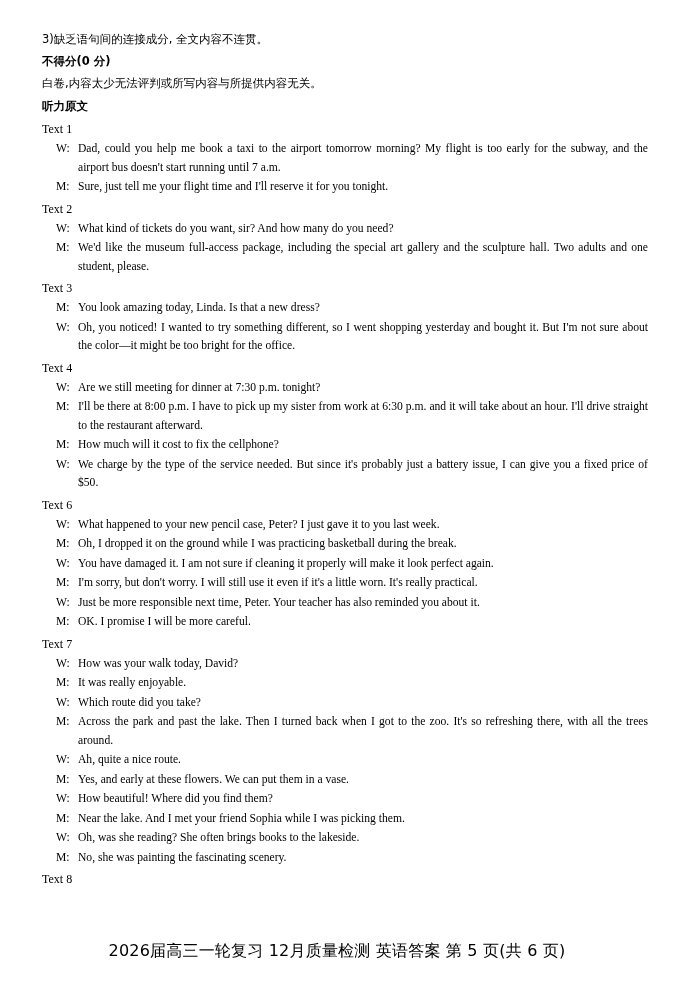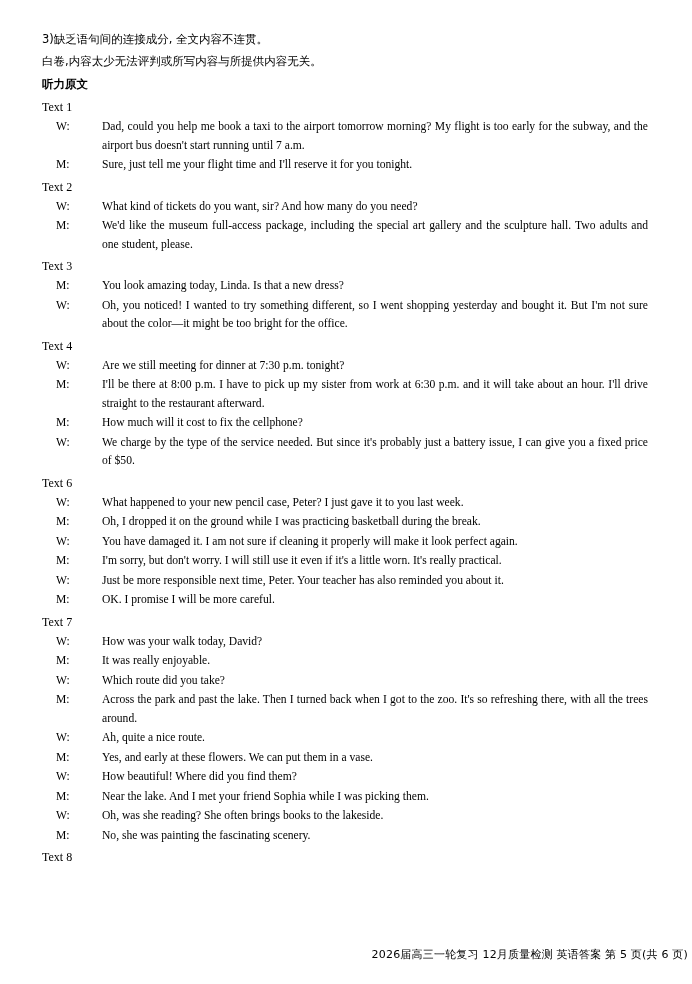--- a/index.html
+++ b/index.html
@@ -61,40 +61,40 @@
     text-align: justify;
   }
   .spk {
     flex: 0 0 auto;
     width: 22px;
     font-size: 11.6px;
   }
   .utt {
     flex: 1 1 auto;
     padding-right: 2px;
-    margin-left: 24px;
   }
   .footer {
     position: absolute;
     left: 0;
-    right: 4px;
+    right: 18px;
     bottom: 22px;
-    text-align: right;
+    text-align: center;
     font-family: "DejaVu Sans", "Liberation Sans", sans-serif;
-    font-size: 11px;
+    font-size: 16px;
     letter-spacing: 0.2px;
   }
 </style>
 </head>
 <body>
 
 <div class="page">
   <div class="content">
 
     <div class="line-cn">3)缺乏语句间的连接成分, 全文内容不连贯。</div>
+    <div class="line-cn bold">不得分(0 分)</div>
     <div class="line-cn">白卷,内容太少无法评判或所写内容与所提供内容无关。</div>
 
     <div class="section-head">听力原文</div>
 
     <div class="text-label">Text 1</div>
     <div class="dialog">
       <div class="spk">W:</div>
       <div class="utt">Dad, could you help me book a taxi to the airport tomorrow morning? My flight is too early for the subway, and the airport bus doesn't start running until 7 a.m.</div>
     </div>
     <div class="dialog">

